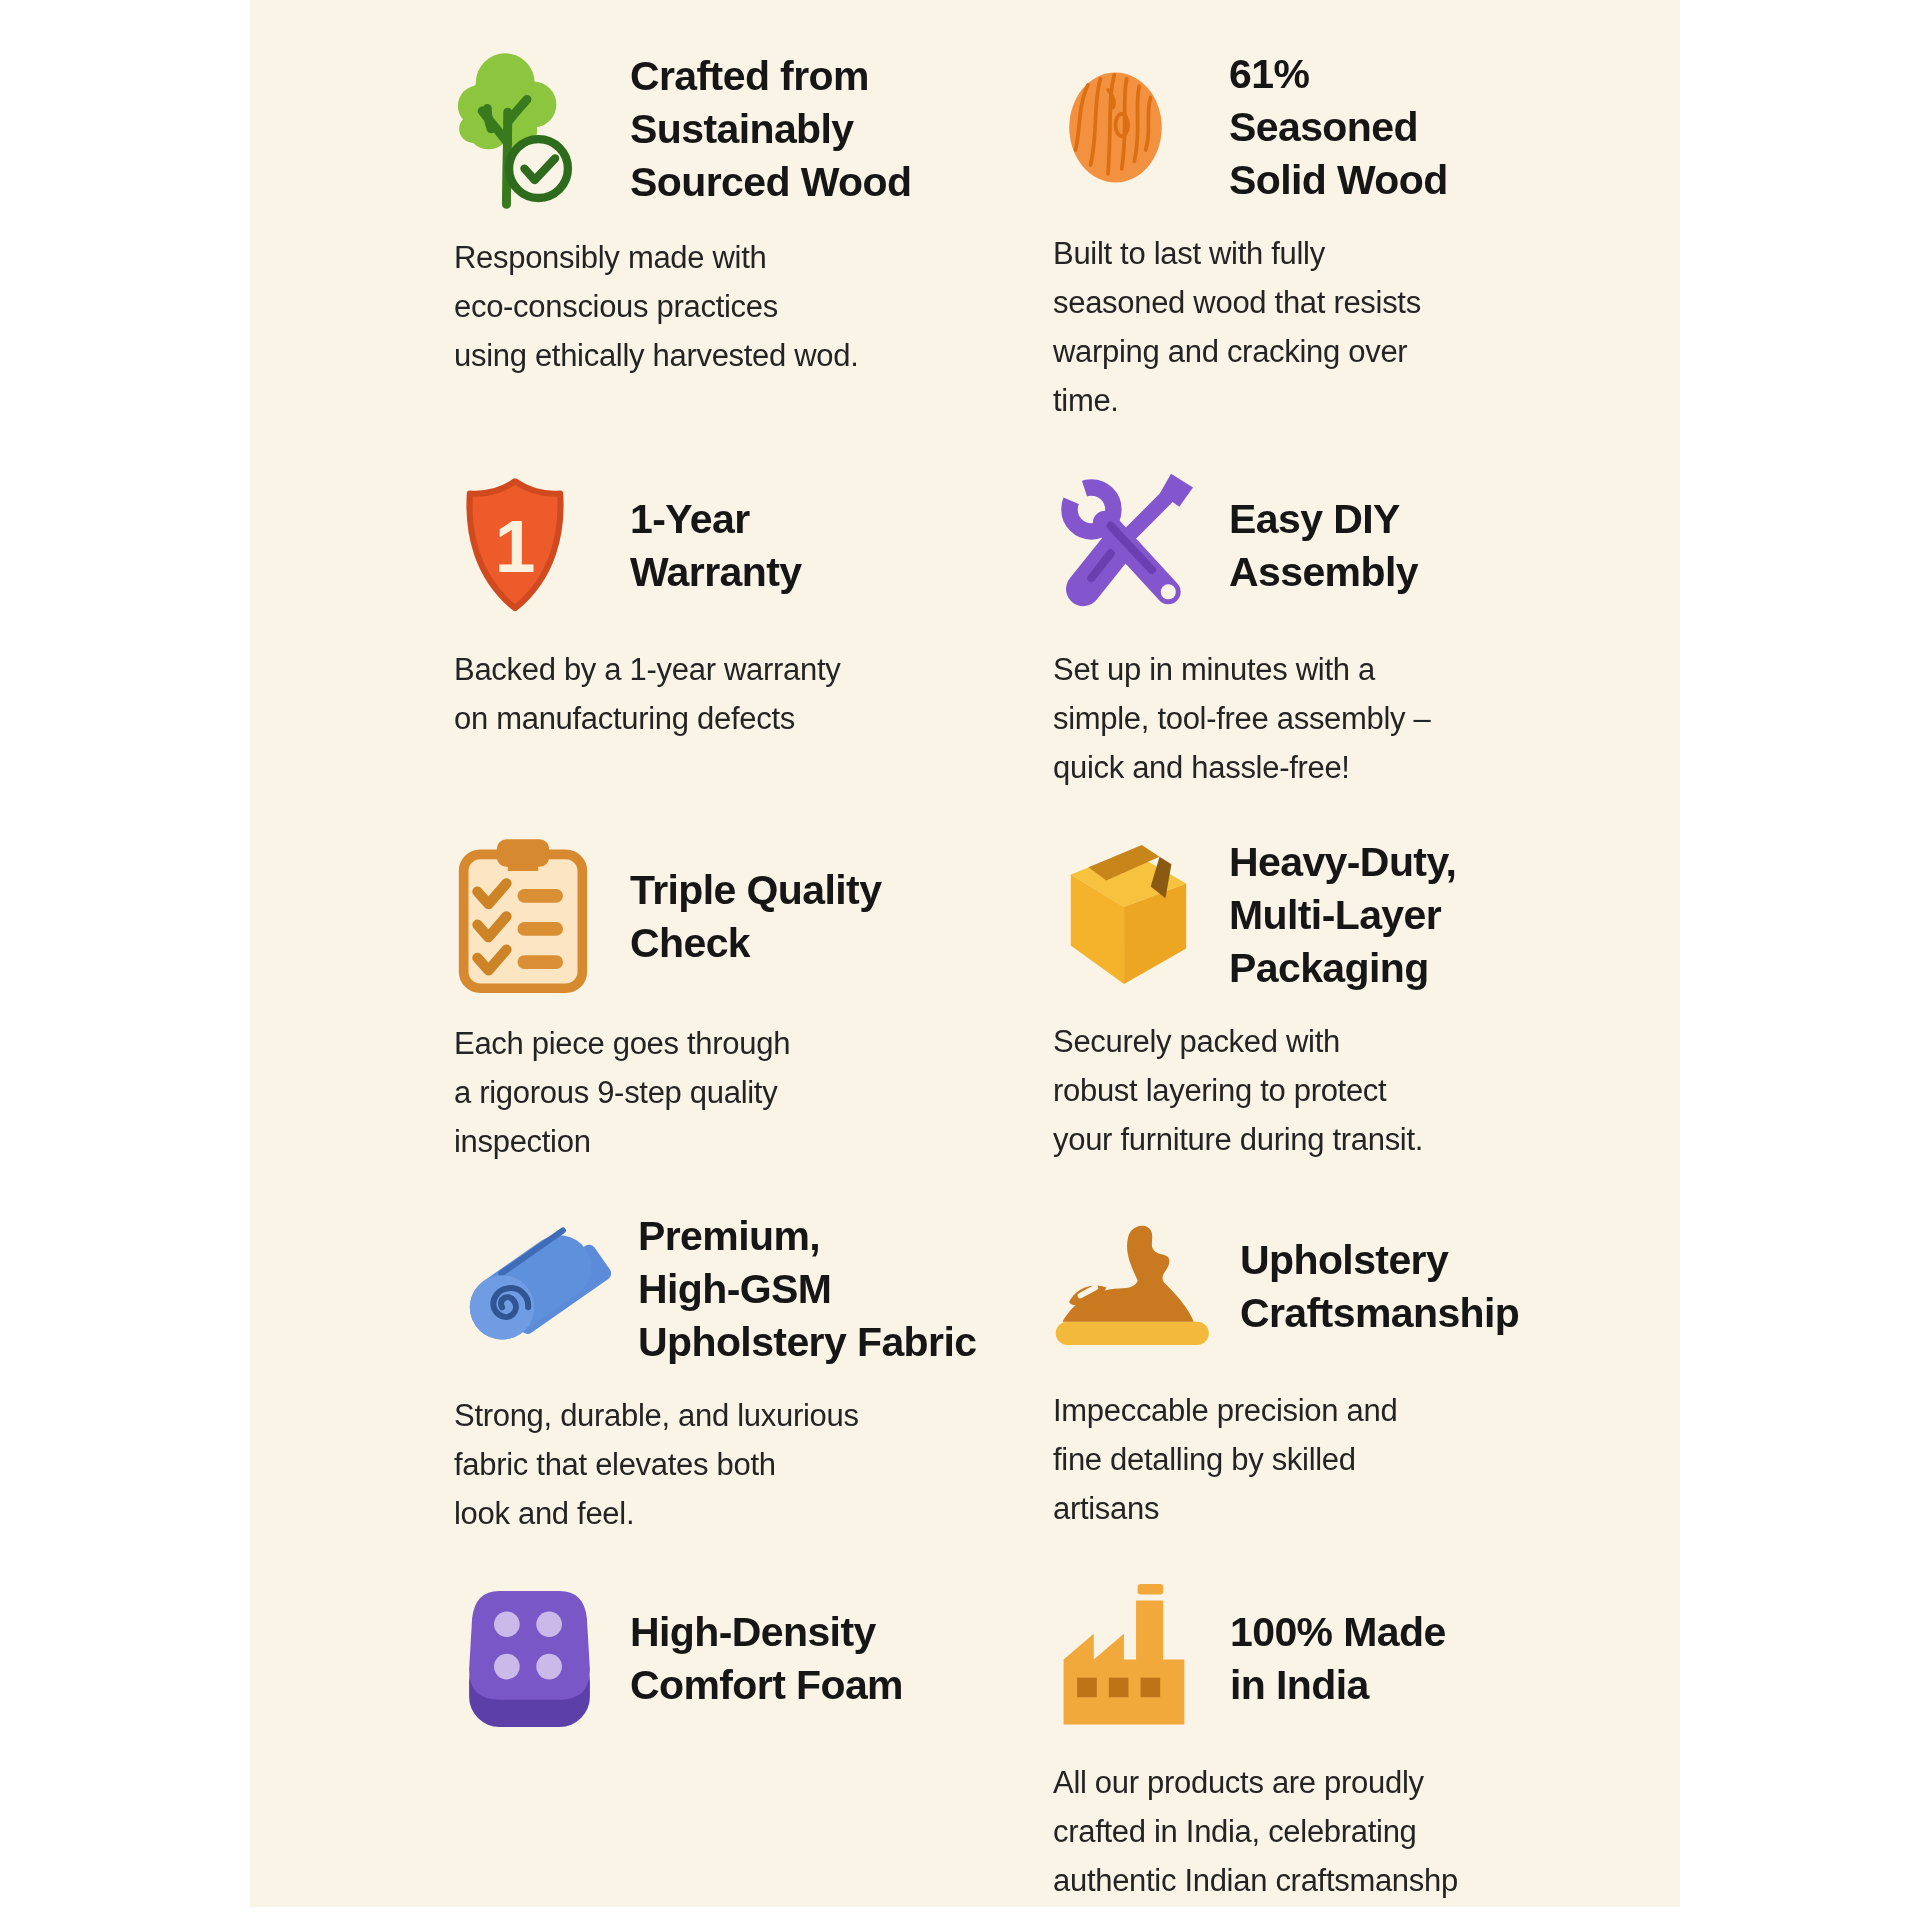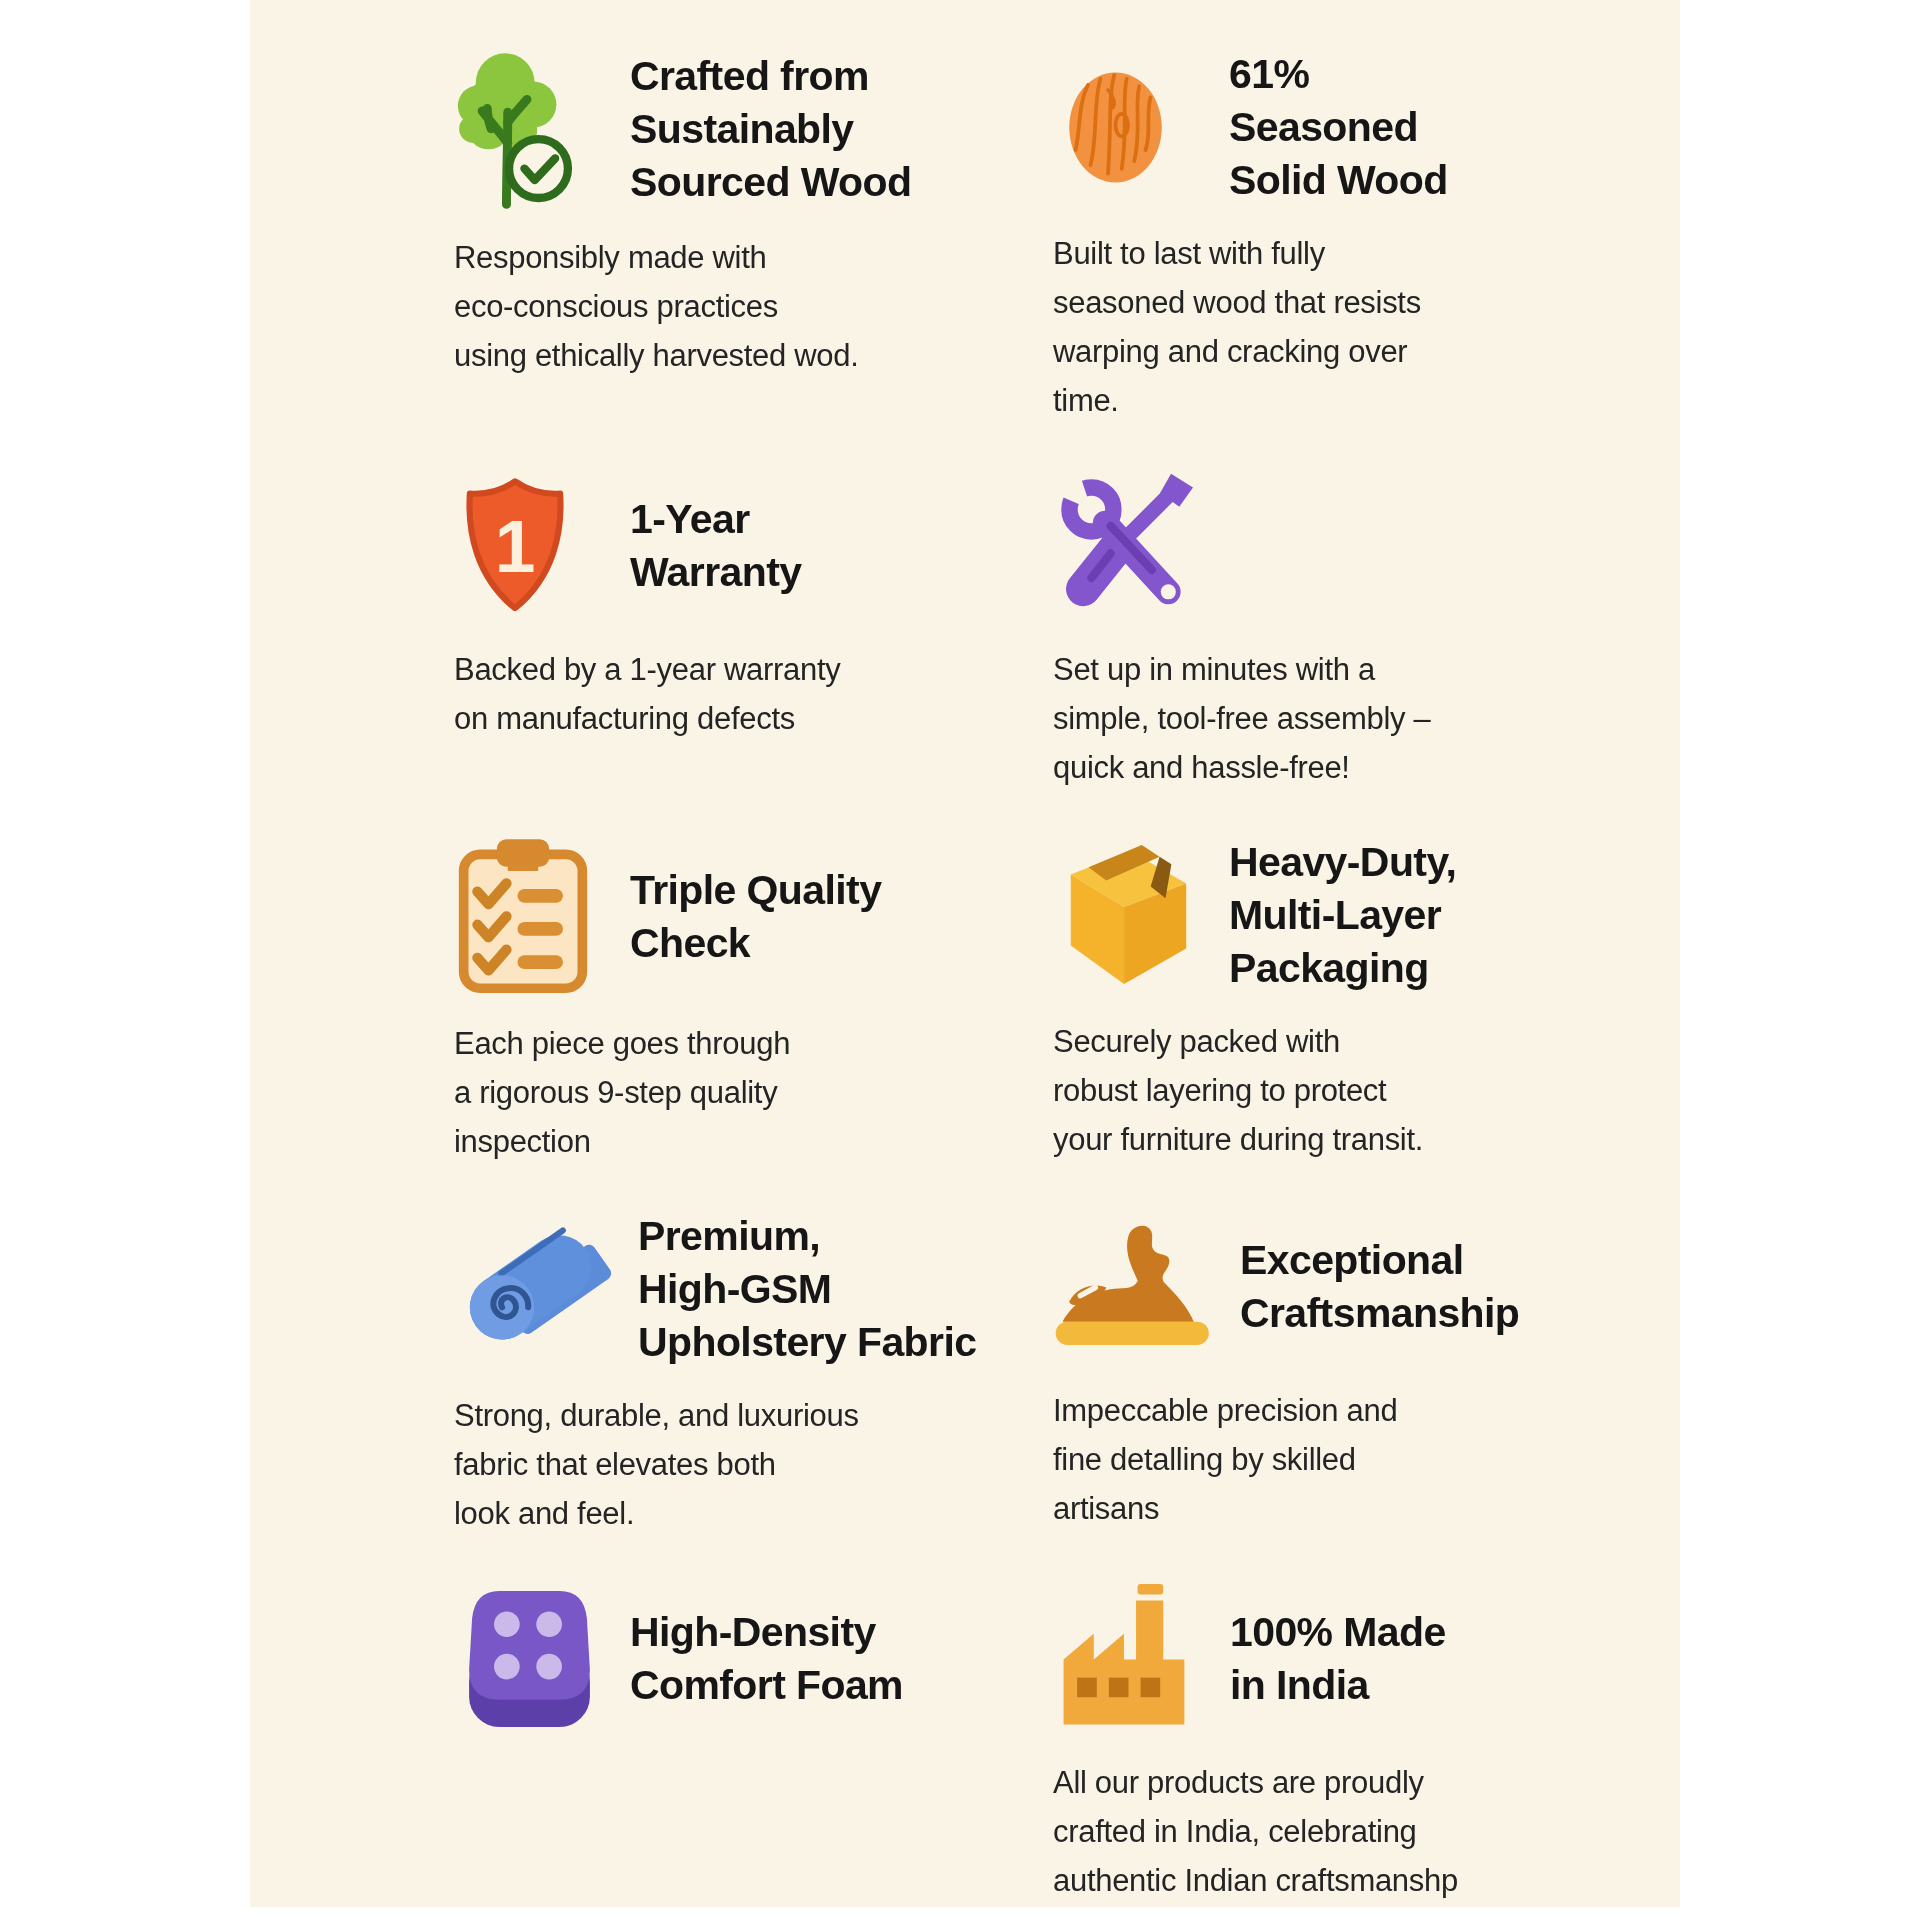--- a/index.html
+++ b/index.html
@@ -124,20 +124,22 @@
               <line x1="86" y1="16" x2="50" y2="52" stroke="#8456CE" stroke-width="11" stroke-linecap="round"></line>
               <line x1="46" y1="56" x2="22" y2="86" stroke="#8456CE" stroke-width="25" stroke-linecap="round"></line>
               <line x1="42" y1="60" x2="28" y2="78" stroke="#6B3FB2" stroke-width="6" stroke-linecap="round"></line>
               <circle cx="28" cy="28" r="16" fill="none" stroke="#8456CE" stroke-width="12"></circle>
               <polygon points="28,28 0,16 18,-2" fill="#FAF4E7"></polygon>
               <line x1="38" y1="38" x2="84" y2="88" stroke="#8456CE" stroke-width="18" stroke-linecap="round"></line>
               <line x1="42" y1="40" x2="72" y2="72" stroke="#6B3FB2" stroke-width="6" stroke-linecap="round"></line>
               <circle cx="84" cy="88" r="5.5" fill="#FAF4E7"></circle>
             </svg>
           </div>
+          <h3 class="title">Easy DIY
+Assembly</h3>
         </div>
         <p class="desc">Set up in minutes with a
 simple, tool-free assembly –
 quick and hassle-free!</p>
       </div>
 
       <div class="feature">
         <div class="icnhead head">
           <div class="icn">
             <svg width="138" height="161" viewBox="0 0 100 116">
@@ -209,21 +211,21 @@
       <div class="feature">
         <div class="head">
           <div class="icn">
             <svg width="164" height="137" viewBox="0 0 120 100">
               <rect x="2" y="75" width="112" height="17" rx="8.5" fill="#F3B93B"></rect>
               <path d="M7,75 C14,62 28,53 45,51 C54,50 59,51 62,45 C58,36 52,25 55,13 C57,4 69,2 72,9 C74,15 70,20 75,24 C80,27 86,25 85,32 C84,38 78,40 81,46 C90,55 99,65 103,75 Z" fill="#C9791F"></path>
               <path d="M12,60 C17,50 30,46 39,50 C36,58 27,63 18,63 C14,63 12,62 12,60 Z" fill="#C9791F"></path>
               <path d="M20,56 L31,50" stroke="#FAF4E7" stroke-width="4" stroke-linecap="round"></path>
             </svg>
           </div>
-          <h3 class="title">Exceptional
+          <h3 class="title">Upholstery
 Craftsmanship</h3>
         </div>
         <p class="desc">Impeccable precision and
 fine detalling by skilled
 artisans</p>
       </div>
 
       <div class="feature">
         <div class="head">
           <div class="icn">

